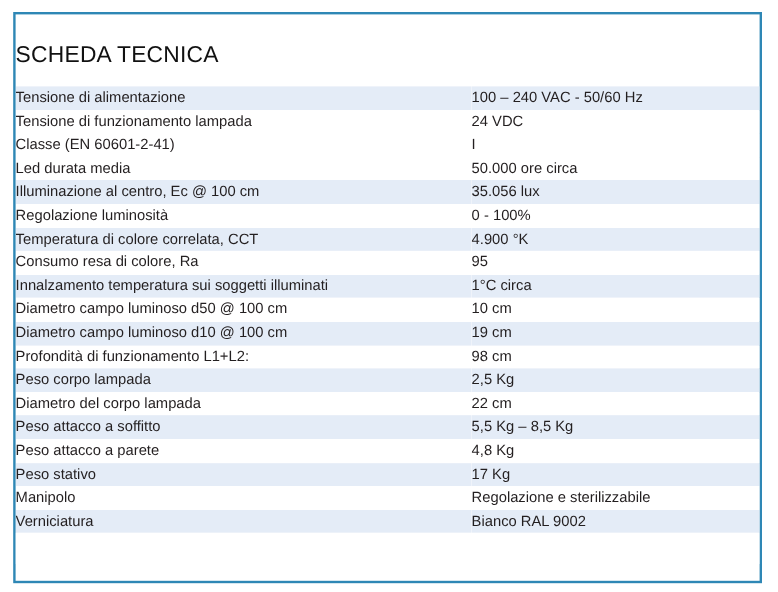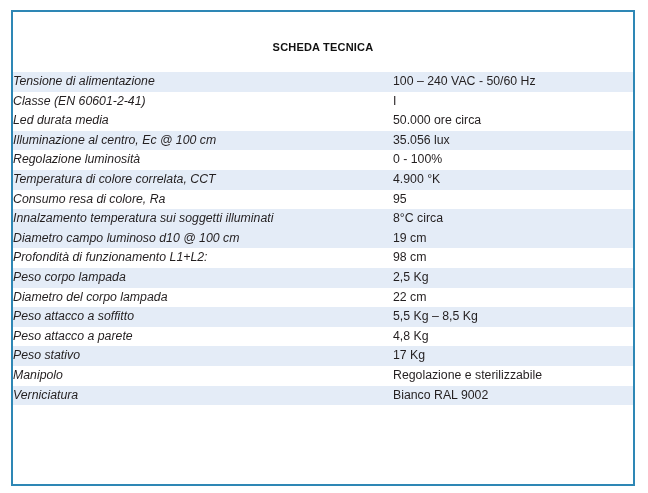--- a/index.html
+++ b/index.html
@@ -30,23 +30,23 @@
     top: 10px;
     width: 624px;
     height: 476px;
     box-sizing: border-box;
     border: 2px solid #2e87b5;
     background: #ffffff;
     overflow: hidden;
   }
 
   .spec-title {
-    text-align: center;
-    font-size: 11px;
-    font-weight: bold;
+    text-align: left;
+    font-size: 19px;
+    font-weight: normal;
     letter-spacing: 0.2px;
     color: #111111;
     padding-top: 26px;
     padding-bottom: 16px;
     line-height: 18px;
   }
 
   .spec-table {
     width: 100%;
     border-collapse: collapse;
@@ -70,21 +70,20 @@
     line-height: 19.6px;
     vertical-align: middle;
     white-space: nowrap;
     overflow: hidden;
     color: #231f20;
   }
 
   .cell-label {
     width: 380px;
     padding-left: 18px;
-    font-style: italic;
   }
 
   .cell-value {
     padding-left: 8px;
   }
 
   .spec-footer {
     height: 26px;
     background: #ffffff;
   }
@@ -98,20 +97,24 @@
 
     <div class="spec-title">SCHEDA TECNICA</div>
 
     <table class="spec-table">
       <tbody>
           <tr class="band-even">
             <td class="cell-label">Tensione di alimentazione</td>
             <td class="cell-value">100 – 240 VAC  - 50/60 Hz</td>
           </tr>
           <tr class="band-odd">
+            <td class="cell-label">Tensione di funzionamento lampada</td>
+            <td class="cell-value">24 VDC</td>
+          </tr>
+          <tr class="band-odd">
             <td class="cell-label">Classe (EN 60601-2-41)</td>
             <td class="cell-value">I</td>
           </tr>
           <tr class="band-odd">
             <td class="cell-label">Led durata media</td>
             <td class="cell-value">50.000 ore circa</td>
           </tr>
           <tr class="band-even">
             <td class="cell-label">Illuminazione al centro, Ec @ 100 cm</td>
             <td class="cell-value">35.056 lux</td>
@@ -123,21 +126,25 @@
           <tr class="band-even">
             <td class="cell-label">Temperatura di colore correlata, CCT</td>
             <td class="cell-value">4.900 °K</td>
           </tr>
           <tr class="band-odd">
             <td class="cell-label">Consumo resa di colore, Ra</td>
             <td class="cell-value">95</td>
           </tr>
           <tr class="band-even">
             <td class="cell-label">Innalzamento temperatura sui soggetti illuminati</td>
-            <td class="cell-value">8°C circa</td>
+            <td class="cell-value">1°C circa</td>
+          </tr>
+          <tr class="band-odd">
+            <td class="cell-label">Diametro campo luminoso d50 @ 100 cm</td>
+            <td class="cell-value">10 cm</td>
           </tr>
           <tr class="band-even">
             <td class="cell-label">Diametro campo luminoso d10 @ 100 cm</td>
             <td class="cell-value">19 cm</td>
           </tr>
           <tr class="band-odd">
             <td class="cell-label">Profondità di funzionamento L1+L2:</td>
             <td class="cell-value">98 cm</td>
           </tr>
           <tr class="band-even">

